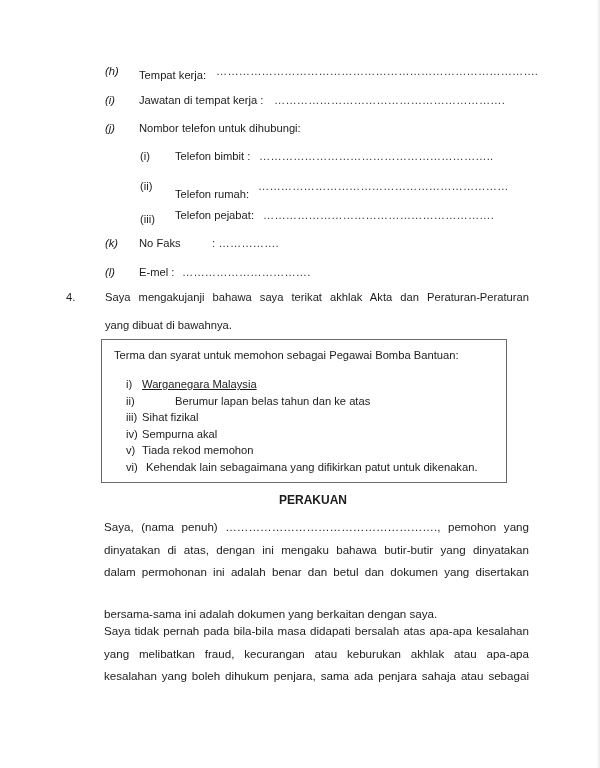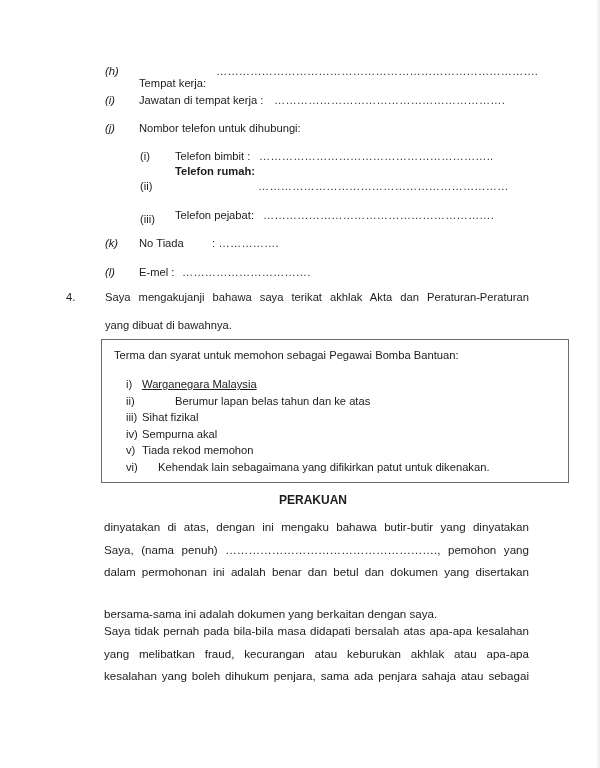--- a/index.html
+++ b/index.html
@@ -25,21 +25,21 @@
     }
     .abs { position: absolute; white-space: nowrap; }
     .f11 { font-size: 11.2px; }
     .label-letter { font-style: italic; }
     .dots { letter-spacing: 0.2px; color: #333; }
 
     .box {
       position: absolute;
       left: 101px;
       top: 339px;
-      width: 468px;
+      width: 406px;
       height: 144px;
       border: 1.6px solid #6a6a6a;
       box-sizing: border-box;
     }
     .box-title {
       position: absolute;
       left: 12px;
       top: 9px;
       font-size: 11.2px;
     }
@@ -88,44 +88,44 @@
       text-align-last: left;
       margin-top: 19px;
     }
   </style>
 </head>
 <body>
 
 <div class="page-edge"></div>
 
 <span class="abs f11 label-letter" style="left:105px; top:65px;">(h)</span>
-<span class="abs f11" style="left:139px; top:77px;">Tempat kerja:</span>
+<span class="abs f11" style="left:139px; top:69px;">Tempat kerja:</span>
 <span class="abs f11 dots" style="left:216px; top:65px;">………………………………………………………………………….</span>
 
 <span class="abs f11 label-letter" style="left:105px; top:94px;">(i)</span>
 <span class="abs f11" style="left:139px; top:94px;">Jawatan di tempat kerja :</span>
 <span class="abs f11 dots" style="left:274px; top:94px;">…………………………………………………….</span>
 
 <span class="abs f11 label-letter" style="left:105px; top:122px;">(j)</span>
 <span class="abs f11" style="left:139px; top:122px;">Nombor telefon untuk dihubungi:</span>
 
 <span class="abs f11" style="left:140px; top:150px;">(i)</span>
 <span class="abs f11" style="left:175px; top:150px;">Telefon bimbit :</span>
 <span class="abs f11 dots" style="left:259px; top:150px;">……………………………………………………..</span>
 
 <span class="abs f11" style="left:140px; top:180px;">(ii)</span>
-<span class="abs f11" style="left:175px; top:165px;font-weight:bold;">Telefon rumah:</span>
+<span class="abs f11" style="left:175px; top:188px;">Telefon rumah:</span>
 <span class="abs f11 dots" style="left:258px; top:180px;">…………………………………………………………</span>
 
 <span class="abs f11" style="left:140px; top:213px;">(iii)</span>
 <span class="abs f11" style="left:175px; top:209px;">Telefon pejabat:</span>
 <span class="abs f11 dots" style="left:263px; top:209px;">…………………………………………………….</span>
 
 <span class="abs f11 label-letter" style="left:105px; top:237px;">(k)</span>
-<span class="abs f11" style="left:139px; top:237px;">No Tiada</span>
+<span class="abs f11" style="left:139px; top:237px;">No Faks</span>
 <span class="abs f11 dots" style="left:212px; top:237px;">: …………….</span>
 
 <span class="abs f11 label-letter" style="left:105px; top:266px;">(l)</span>
 <span class="abs f11" style="left:139px; top:266px;">E-mel :</span>
 <span class="abs f11 dots" style="left:182px; top:266px;">…………………………….</span>
 
 <span class="abs f11" style="left:66px; top:291px;">4.</span>
 <span class="abs f11" style="left:105px; top:291px; width:424px; text-align:justify; text-align-last:justify; display:block;">Saya mengakujanji bahawa saya terikat akhlak Akta dan Peraturan-Peraturan</span>
 <span class="abs f11" style="left:105px; top:319px;">yang dibuat di bawahnya.</span>
 
@@ -147,30 +147,30 @@
     <li>
         <span class="num">iv)</span>
         <span style="margin-left:2px;">Sempurna akal</span>
       </li>
     <li>
         <span class="num">v)</span>
         <span style="margin-left:2px;">Tiada rekod memohon</span>
       </li>
     <li>
         <span class="num">vi)</span>
-        <span style="margin-left:18px;">Kehendak lain sebagaimana yang difikirkan patut untuk dikenakan.</span>
+        <span style="margin-left:6px;">Kehendak lain sebagaimana yang difikirkan patut untuk dikenakan.</span>
       </li>
   </ul>
 </div>
 
 <div class="heading">PERAKUAN</div>
 
 <div class="para" style="top:516px;">
+  <span class="line">Saya, (nama penuh) ………………………………………………., pemohon yang</span>
   <span class="line">dinyatakan di atas, dengan ini mengaku bahawa butir-butir yang dinyatakan</span>
-  <span class="line">Saya, (nama penuh) ………………………………………………., pemohon yang</span>
   <span class="line">dalam permohonan ini adalah benar dan betul dan dokumen yang disertakan</span>
   <span class="line last">bersama-sama ini adalah dokumen yang berkaitan dengan saya.</span>
 </div>
 
 <div class="para" style="top:620px;">
   <span class="line">Saya tidak pernah pada bila-bila masa didapati bersalah atas apa-apa kesalahan</span>
   <span class="line">yang melibatkan fraud, kecurangan atau keburukan akhlak atau apa-apa</span>
   <span class="line">kesalahan yang boleh dihukum penjara, sama ada penjara sahaja atau sebagai</span>
 </div>
 

